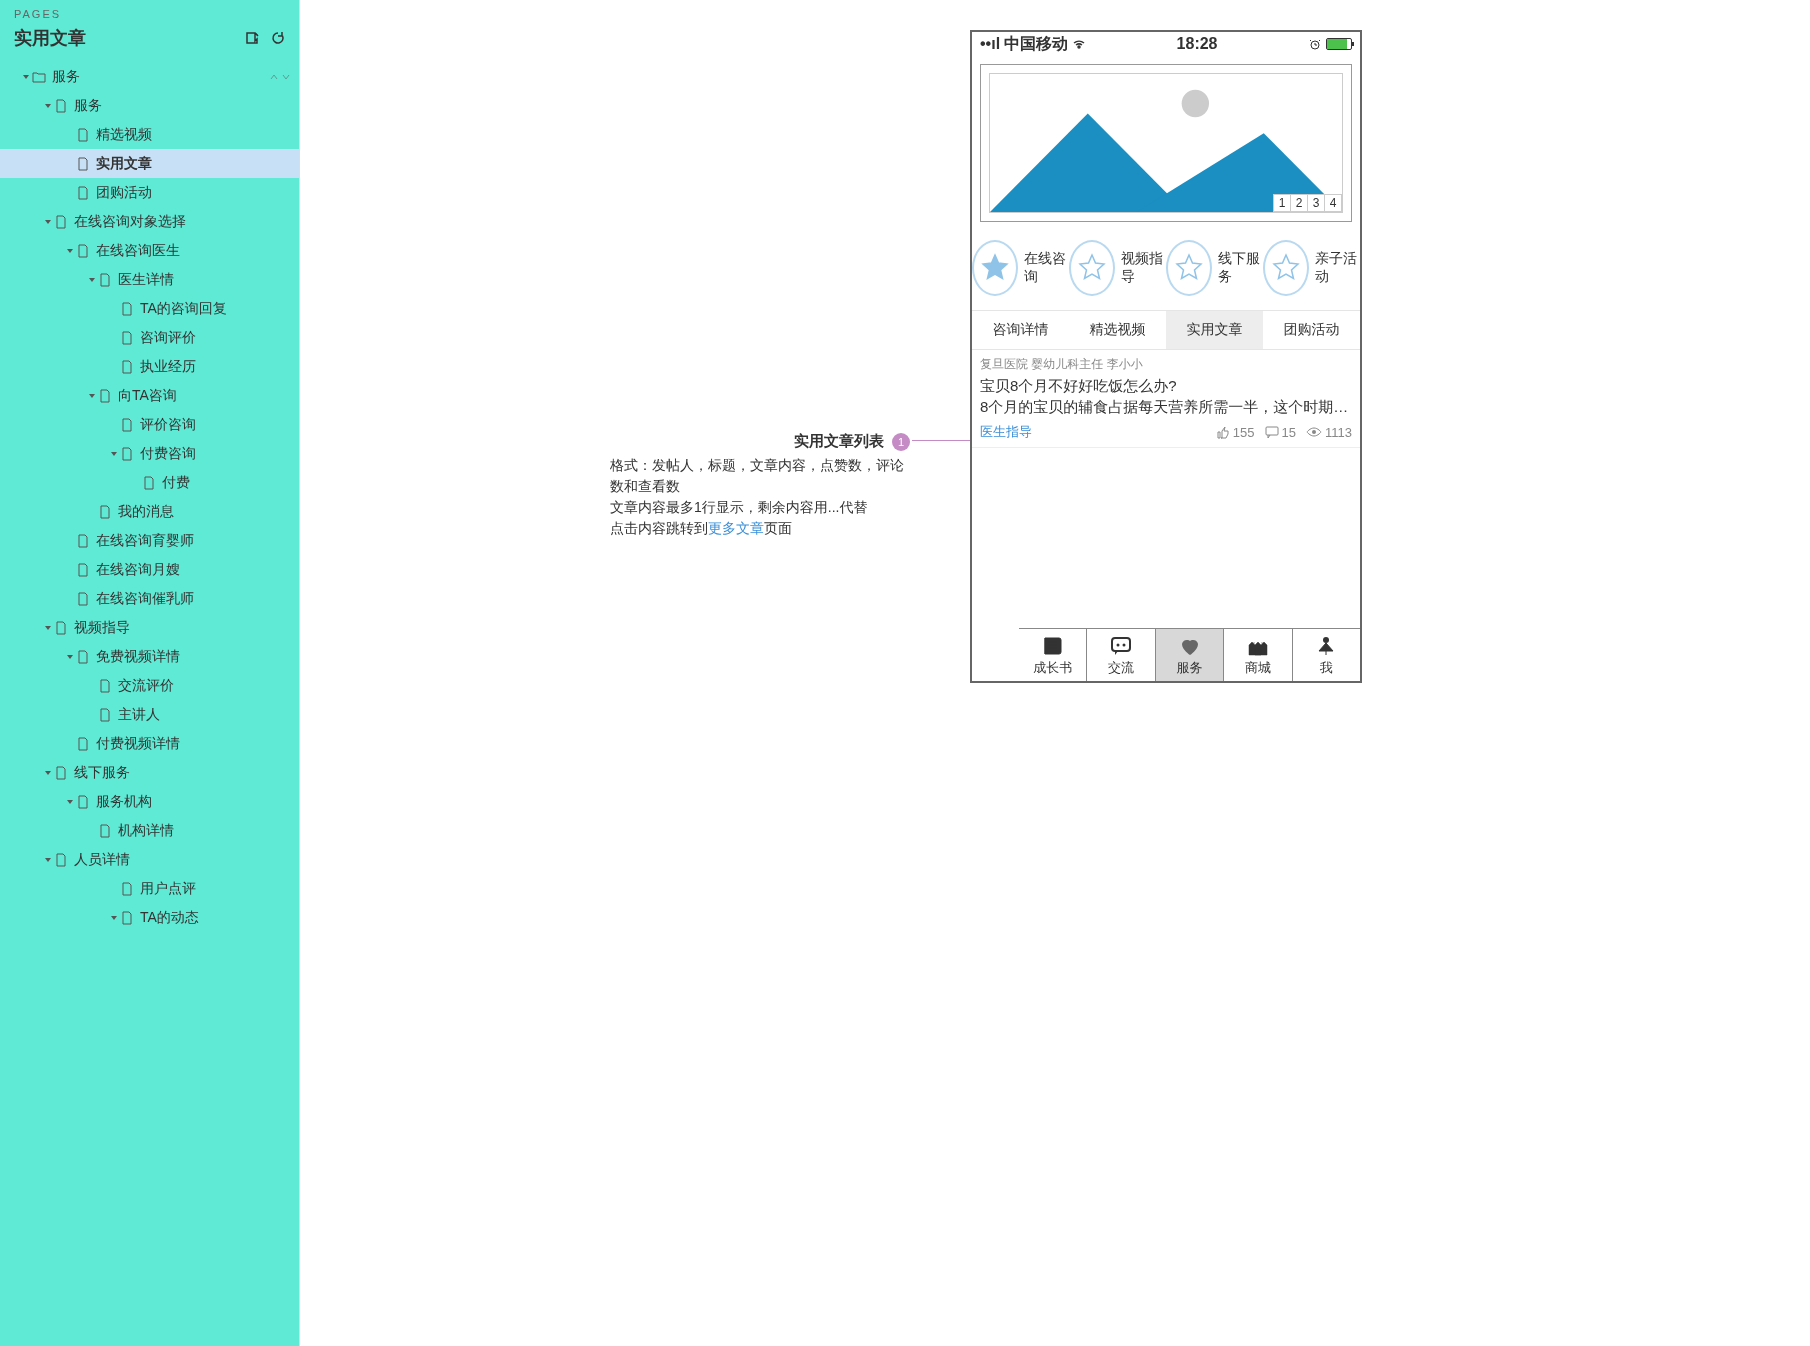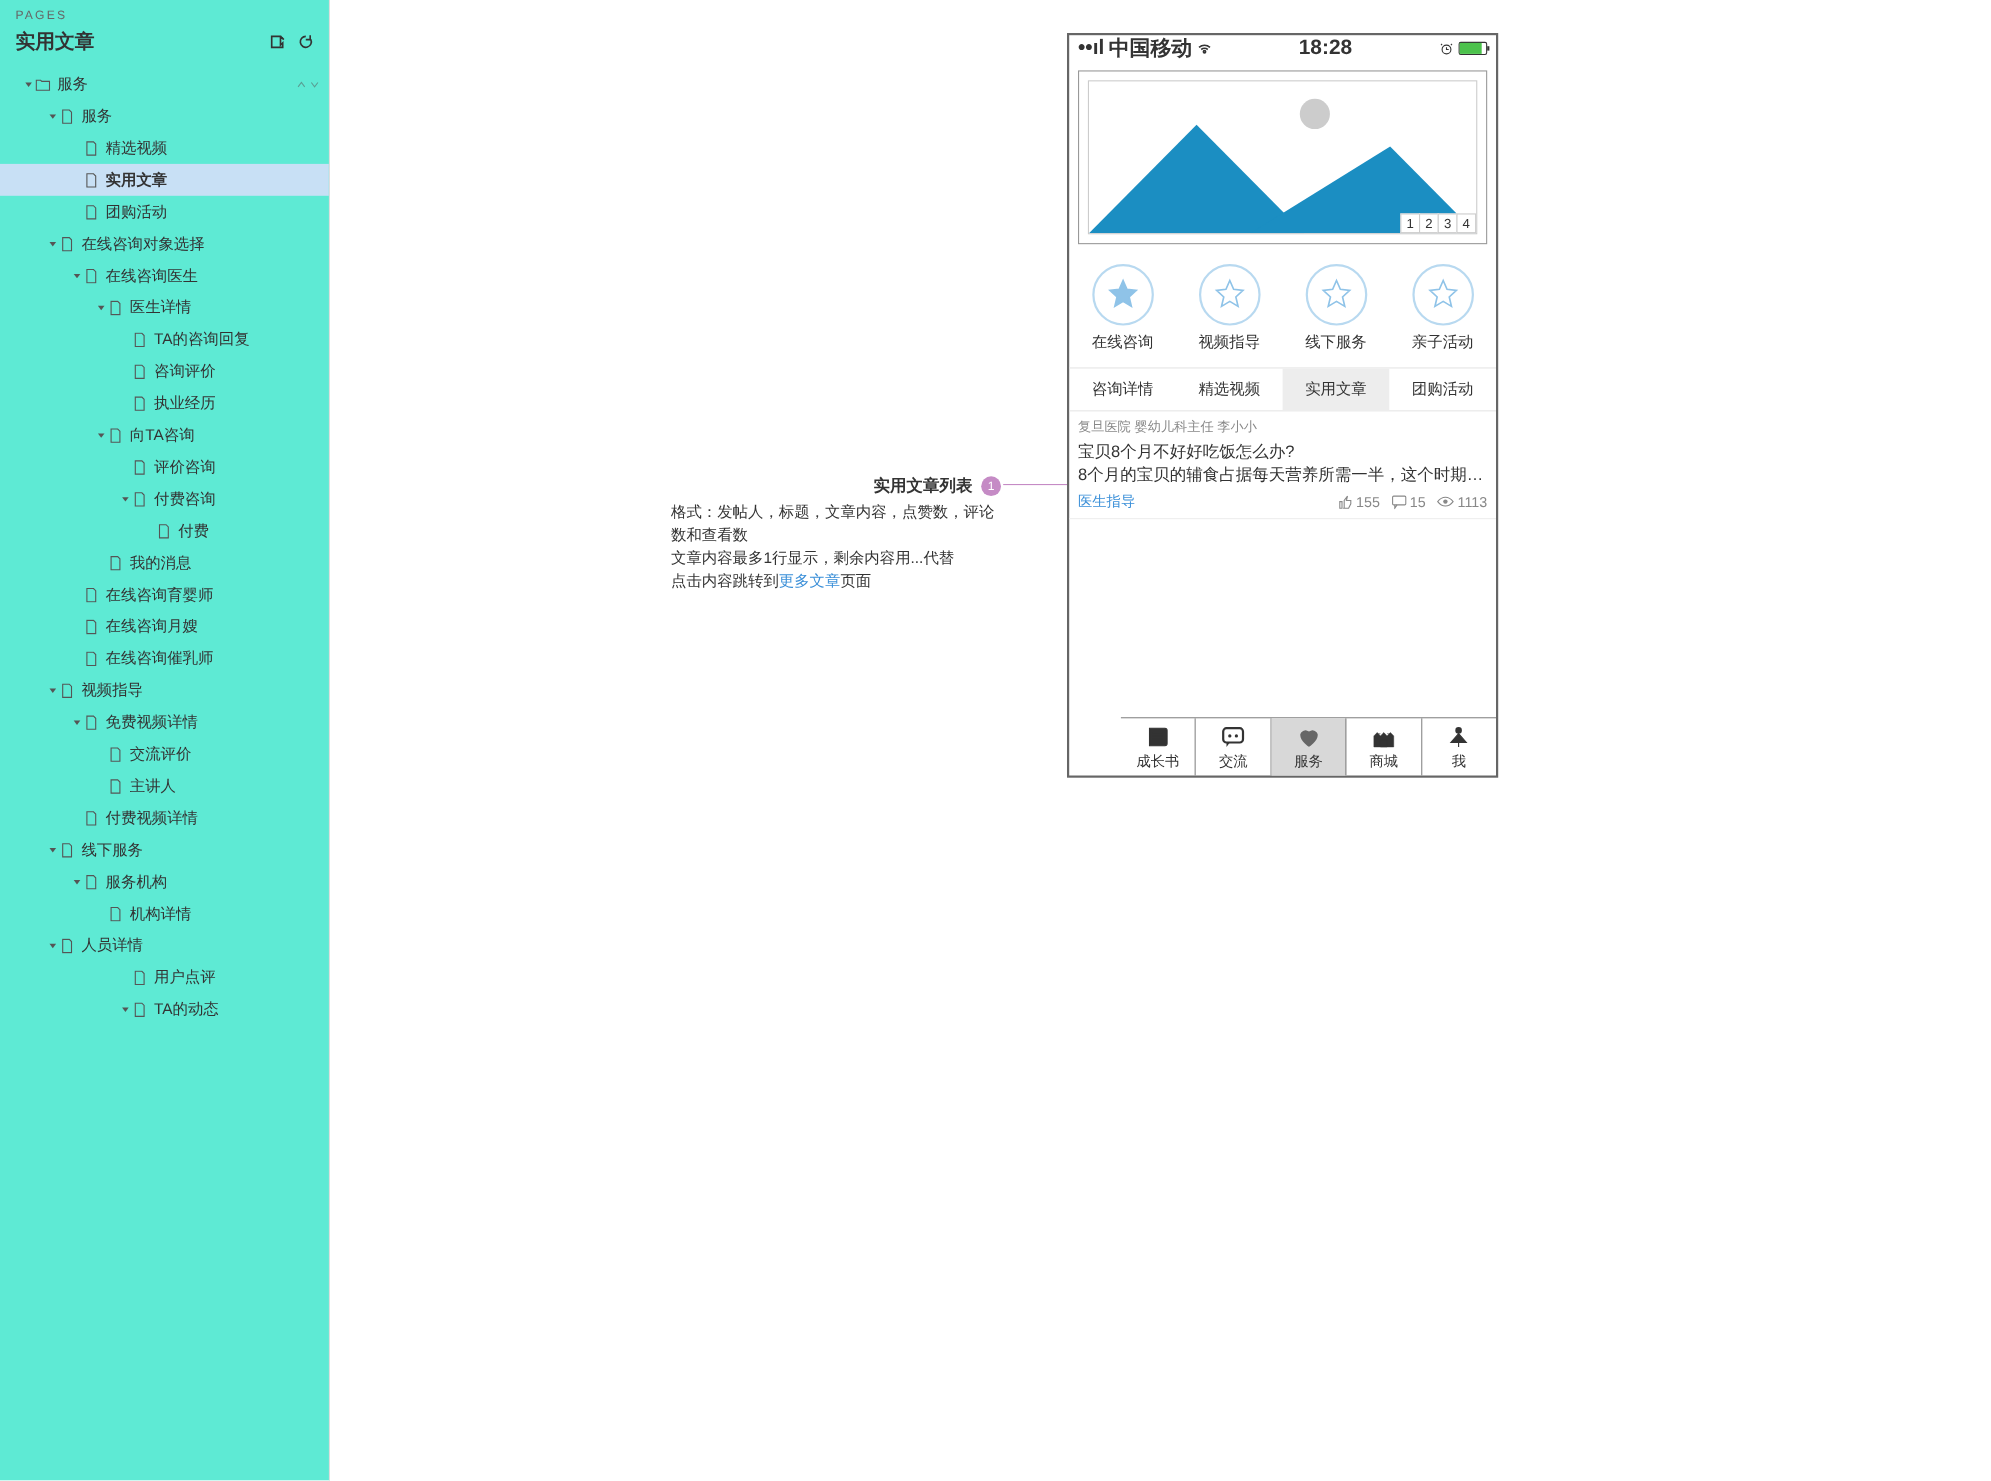--- a/index.html
+++ b/index.html
@@ -32,35 +32,35 @@
 
 .annotation { position: absolute; left: 310px; top: 432px; text-align: right; width: 300px; }
 .annotation-title { font-weight: bold; font-size: 15px; }
 .annotation-badge { display: inline-flex; width: 18px; height: 18px; border-radius: 50%; background: #c58bc5; color: #fff; font-size: 11px; align-items: center; justify-content: center; margin-left: 4px; vertical-align: middle; }
 .annotation-body { text-align: left; font-size: 14px; line-height: 1.5; margin-top: 4px; color: #333; }
 .annotation-link { color: #3a8fd8; }
 .annotation-line { position: absolute; height: 1px; background: #c58bc5; }
 
 
 .phone { position: absolute; left: 670px; top: 30px; width: 392px; border: 2px solid #666; background: #fff; }
-.status-bar { height: 24px; display: flex; align-items: center; justify-content: space-between; padding: 0 8px; font-size: 19px; font-weight: bold; }
+.status-bar { height: 24px; display: flex; align-items: center; justify-content: space-between; padding: 0 8px; font-size: 16px; font-weight: bold; }
 .status-left { display: flex; align-items: center; gap: 4px; }
 .status-right { display: flex; align-items: center; gap: 4px; }
 .battery { width: 26px; height: 12px; border: 1px solid #333; border-radius: 2px; position: relative; }
 .battery::after { content: ''; position: absolute; right: -3px; top: 3px; width: 2px; height: 4px; background: #333; }
 .battery-fill { background: #4cc24c; height: 100%; width: 85%; }
 
 .hero { margin: 8px; border: 1px solid #999; padding: 8px; position: relative; background: #fff; }
 .hero-img { height: 140px; background: #fff; position: relative; overflow: hidden; border: 1px solid #ccc; }
 .hero-svg { width: 100%; height: 100%; display: block; }
 .pager { position: absolute; bottom: 0; right: 0; display: flex; }
 .pager-item { width: 18px; height: 18px; background: #fff; border: 1px solid #ccc; display: flex; align-items: center; justify-content: center; font-size: 12px; margin-left: -1px; }
 
 .feature-row { display: flex; justify-content: space-around; padding: 10px 0 14px; border-bottom: 1px solid #e5e5e5; }
-.feature { display: flex; flex-direction: column; align-items: center; gap: 6px; cursor: pointer; }
+.feature { display: flex; flex-direction: row; align-items: center; gap: 6px; cursor: pointer; }
 .feature-icon { width: 56px; height: 56px; border: 2px solid #b8d9f0; border-radius: 50%; display: flex; align-items: center; justify-content: center; }
 .feature-label { font-size: 14px; }
 
 .tabs { display: flex; border-bottom: 1px solid #e5e5e5; }
 .tab { flex: 1; text-align: center; padding: 10px 0; font-size: 14px; cursor: pointer; }
 .tab.active { background: #ededed; }
 
 .post { padding: 6px 8px; border-bottom: 1px solid #eee; }
 .post-meta { font-size: 12px; color: #888; margin-bottom: 4px; }
 .post-title { font-size: 15px; color: #333; margin-bottom: 2px; }

